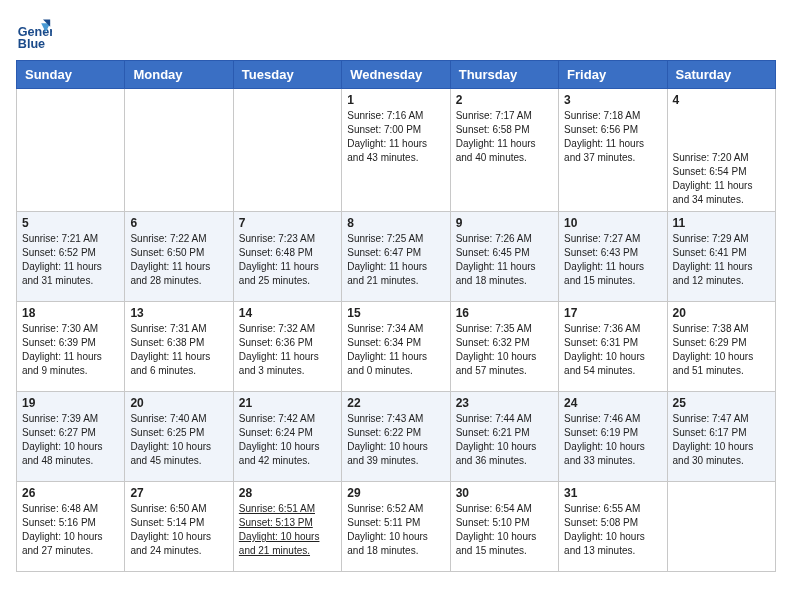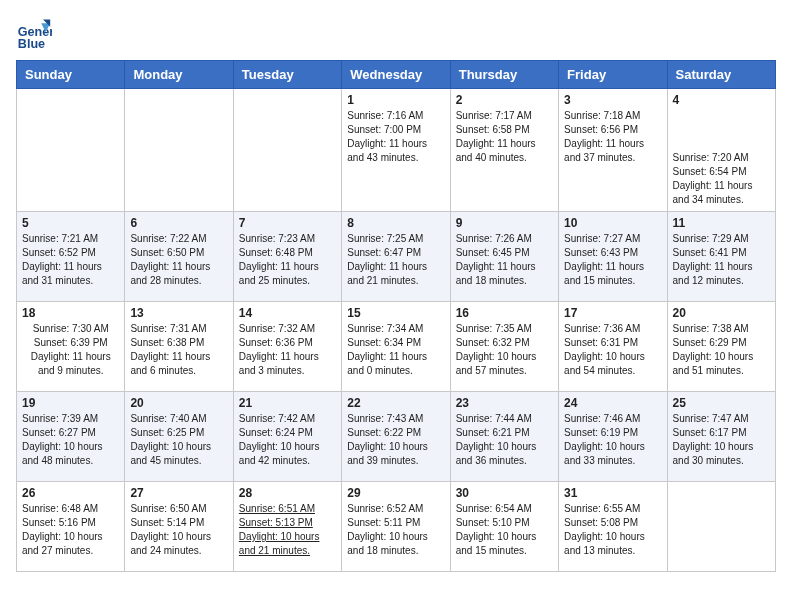--- a/index.html
+++ b/index.html
@@ -192,21 +192,21 @@
           <div class="day-num">11</div>
           <div class="day-info" style="white-space: pre-line;">Sunrise: 7:29 AM
 Sunset: 6:41 PM
 Daylight: 11 hours
 and 12 minutes.</div>
         </td>
       </tr>
       <tr>
         <td>
           <div class="day-num">18</div>
-          <div class="day-info" style="white-space: pre-line; text-align: center;">Sunrise: 7:30 AM
+          <div class="day-info" style="white-space: pre-line;">Sunrise: 7:30 AM
 Sunset: 6:39 PM
 Daylight: 11 hours
 and 9 minutes.</div>
         </td>
         <td>
           <div class="day-num">13</div>
           <div class="day-info" style="white-space: pre-line;">Sunrise: 7:31 AM
 Sunset: 6:38 PM
 Daylight: 11 hours
 and 6 minutes.</div>

